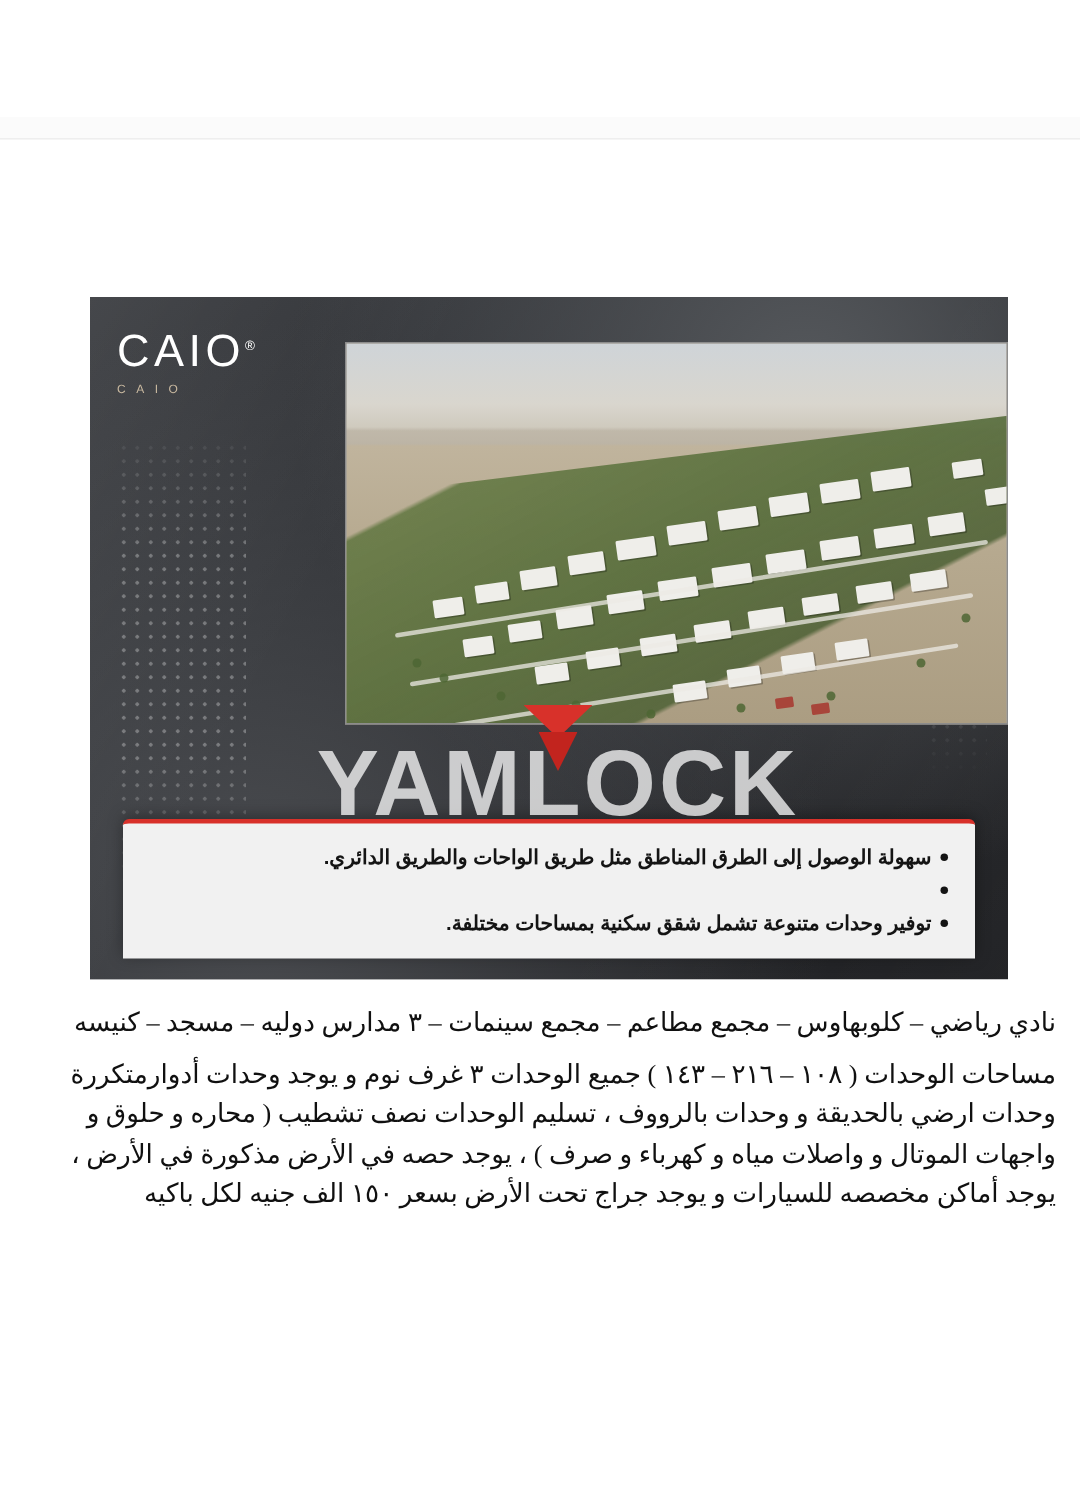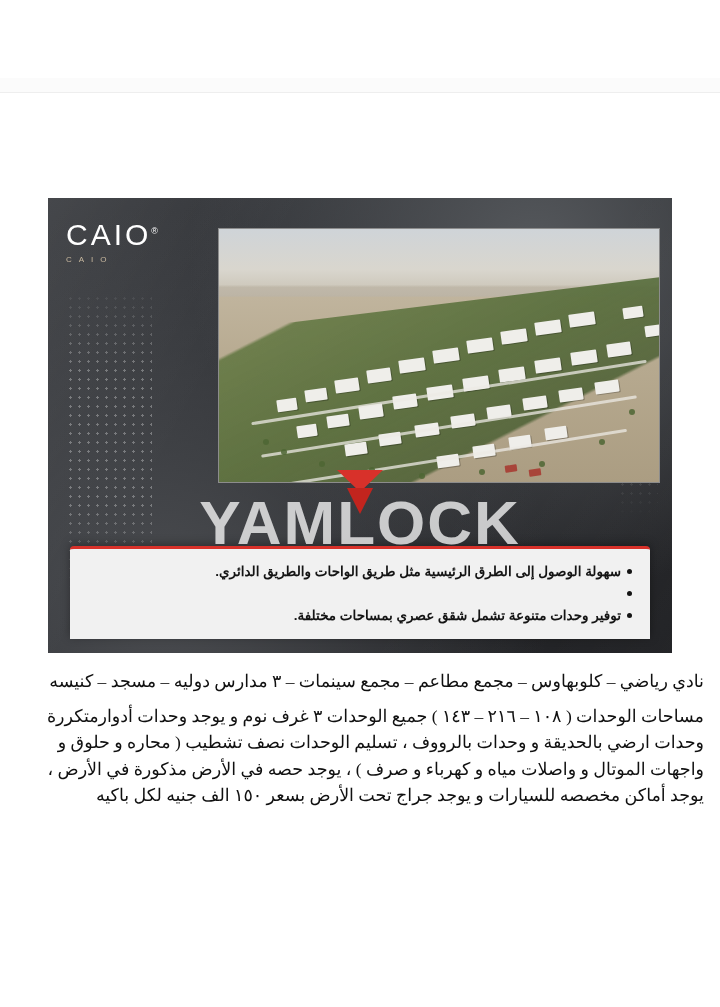--- a/index.html
+++ b/index.html
@@ -42,20 +42,21 @@
     height: 455px;
     overflow: hidden;
   }
   .poster {
     position: absolute;
     inset: 0;
     background:
       radial-gradient(circle at 78% 12%, #55585c 0%, rgba(60,62,66,0) 55%),
       radial-gradient(circle at 18% 88%, #4a4c50 0%, rgba(50,52,56,0) 60%),
       linear-gradient(140deg, #3b3d41 0%, #2c2e32 38%, #232427 70%, #1b1c1f 100%);
+    margin-left: 12px;
   }
   
   .poster::after {
     content: "";
     position: absolute;
     inset: 0;
     background:
       linear-gradient(118deg, rgba(255,255,255,0.055) 0%, rgba(255,255,255,0) 30%),
       linear-gradient(300deg, rgba(255,255,255,0.04) 0%, rgba(255,255,255,0) 35%);
     pointer-events: none;
@@ -348,23 +349,23 @@
 
     <div class="watermark">
       <div class="wm-badge">
         <i class="b1"></i>
           <i class="b2"></i>
       </div>
       <div class="watermark-text">YAMLOCK</div>
     </div>
 
     <div class="bullets">
-      <div class="bullet"><span class="dot"></span><span>سهولة الوصول إلى الطرق الرئيسية مثل طريق الواحات والطريق الدائري.</span></div>
+      <div class="bullet"><span class="dot"></span><span>سهولة الوصول إلى الطرق المناطق مثل طريق الواحات والطريق الدائري.</span></div>
       <div class="bullet"><span class="dot"></span></div>
-      <div class="bullet"><span class="dot"></span><span>توفير وحدات متنوعة تشمل شقق عصري بمساحات مختلفة.</span></div>
+      <div class="bullet"><span class="dot"></span><span>توفير وحدات متنوعة تشمل شقق سكنية بمساحات مختلفة.</span></div>
     </div>
 
   </div>
 </div>
 
 <div class="body-text">
   <p class="para first">نادي رياضي – كلوبهاوس – مجمع مطاعم – مجمع سينمات – ٣ مدارس دوليه – مسجد – كنيسه</p>
   <p class="para">مساحات الوحدات ( ١٠٨ – ٢١٦ – ١٤٣ ) جميع الوحدات ٣ غرف نوم و يوجد وحدات أدوارمتكررة وحدات ارضي بالحديقة و وحدات بالرووف ، تسليم الوحدات نصف تشطيب ( محاره و حلوق و واجهات الموتال و واصلات مياه و كهرباء و صرف ) ، يوجد حصه في الأرض مذكورة في الأرض ، يوجد أماكن مخصصه للسيارات و يوجد جراج تحت الأرض بسعر ١٥٠ الف جنيه لكل باكيه</p>
 </div>
 

